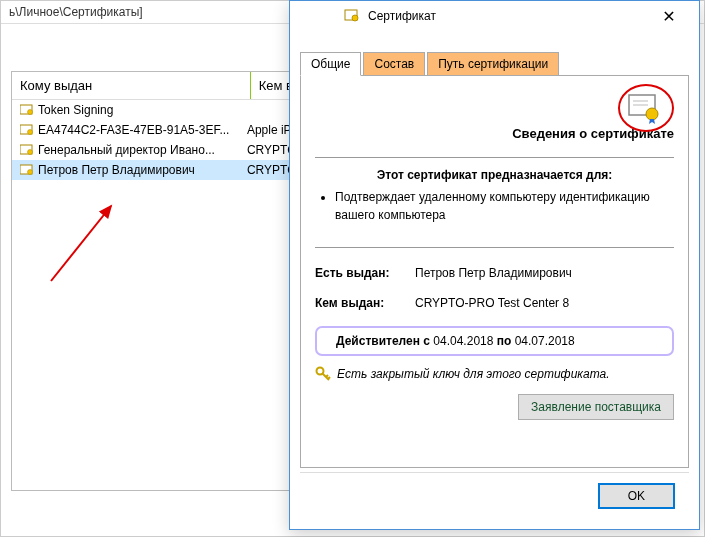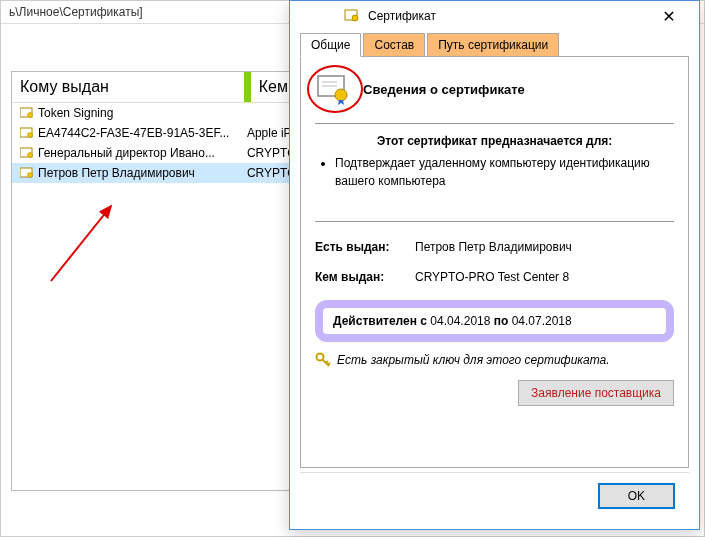--- a/index.html
+++ b/index.html
@@ -3,68 +3,68 @@
 <meta charset="utf-8">
 <style>
 * { box-sizing: border-box; margin: 0; padding: 0; }
 body { font-family: "Segoe UI", Tahoma, sans-serif; font-size: 12px; background: #fff; color: #000; width: 705px; height: 537px; overflow: hidden; position: relative; }
 
 .main-window { position: absolute; left: 0; top: 0; width: 705px; height: 537px; border: 1px solid #ccc; }
 .breadcrumb { padding: 4px 8px; font-size: 12px; color: #333; border-bottom: 1px solid #ddd; }
 
 .list-panel { position: absolute; left: 10px; top: 70px; width: 390px; height: 420px; border: 1px solid #bbb; background: #fff; }
 .list-header { display: flex; background: #fff; border-bottom: 1px solid #ddd; }
-.list-header-col { padding: 6px 8px; font-size: 16px; border-right: 7px solid #84cc16; }
+.list-header-col { padding: 6px 8px; font-size: 13px; border-right: 1px solid #84cc16; }
 .col1 { width: 240px; }
 .col2 { width: 150px; }
 .list-row { display: flex; align-items: center; padding: 2px 8px; height: 20px; }
 .list-row.selected { background: #cce8ff; }
 .cert-icon { display: inline-flex; width: 14px; height: 12px; margin-right: 4px; flex-shrink: 0; }
 .list-cell { overflow: hidden; white-space: nowrap; text-overflow: ellipsis; }
 
 .arrow { position: absolute; left: 40px; top: 200px; pointer-events: none; }
 
 .dialog { position: absolute; left: 289px; top: 0; width: 411px; height: 530px; background: #fff; border: 1px solid #4a90d9; box-shadow: 0 4px 16px rgba(0,0,0,0.2); }
 .titlebar { display: flex; align-items: center; padding: 6px 10px; height: 30px; margin-left: 44px; }
 .titlebar-icon { width: 16px; height: 16px; margin-right: 8px; }
 .titlebar-title { flex: 1; font-size: 12px; }
 .close-btn { width: 40px; height: 24px; display: flex; align-items: center; justify-content: center; font-size: 16px; cursor: pointer; }
 
 .dialog-body { position: relative; padding: 0 10px 10px 10px; height: calc(100% - 30px); display: flex; flex-direction: column; }
 
-.tabs { display: flex; margin-top: 2px; }
+.tabs { display: flex; margin-top: 21px; }
 .tab { padding: 4px 10px; border: 1px solid #aaa; border-bottom: none; background: #fdba74; margin-right: 2px; font-size: 12px; cursor: pointer; position: relative; z-index: 1; }
 .tab.active { background: #fff; border-bottom: 1px solid #fff; margin-bottom: -1px; z-index: 3; }
 
 .tab-content { flex: 1; border: 1px solid #aaa; background: #fff; padding: 14px; position: relative; z-index: 2; display: flex; flex-direction: column; }
 
-.cert-info-header { display: flex; align-items: center; margin-bottom: 10px; }
+.cert-info-header { display: flex; align-items: flex-end; margin-bottom: 10px; flex-direction: column; }
 .cert-icon-big { width: 36px; height: 36px; margin-right: 12px; position: relative; }
 .ellipse-ann { position: absolute; left: -8px; top: -6px; width: 56px; height: 48px; border: 2px solid #d00; border-radius: 50%; pointer-events: none; }
 .cert-info-title { font-weight: bold; font-size: 13px; }
 
 .divider { border: none; border-top: 1px solid #999; margin: 6px 0 10px 0; }
 
 .purpose-title { font-weight: bold; font-size: 12px; margin-bottom: 6px; text-align: center; }
 .purpose-list { padding-left: 20px; font-size: 12px; line-height: 1.5; }
 .purpose-list li { list-style: disc; }
 
 .spacer { flex: 0.35; }
 
 .field-row { display: flex; margin: 8px 0; font-size: 12px; }
 .field-label { width: 100px; font-weight: bold; }
 .field-value { flex: 1; }
 
-.validity-box { border: 8px solid #c4b5fd; border-radius: 12px; padding: 6px 10px; margin: 8px 0 6px 0; font-size: 12px; }
+.validity-box { border: 2px solid #c4b5fd; border-radius: 7px; padding: 6px 19px; margin: 8px 0 6px 0; font-size: 12px; }
 .validity-box b { font-weight: bold; }
 
 .key-row { display: flex; align-items: center; font-size: 12px; margin-top: 4px; font-style: italic; }
 .key-icon { width: 16px; height: 16px; margin-right: 6px; }
 
-.supplier-btn { align-self: flex-end; margin-top: 12px; padding: 5px 12px; background: #e1e1e1; border: 1px solid #adadad; color: #b91c1c; font-size: 12px; cursor: default; }
+.supplier-btn { align-self: flex-end; margin-top: 12px; padding: 5px 12px; background: #e1e1e1; border: 1px solid #adadad; color: #14532d; font-size: 12px; cursor: default; }
 
 .dialog-footer { display: flex; justify-content: flex-end; padding: 10px 14px; border-top: 1px solid #ddd; margin-top: 4px; }
 .ok-btn { padding: 4px 28px; border: 2px solid #0078d7; background: #e1e1e1; font-size: 12px; cursor: pointer; }
 
 svg { display: block; }
 </style>
 </head>
 <body>
 
 <div class="main-window">

